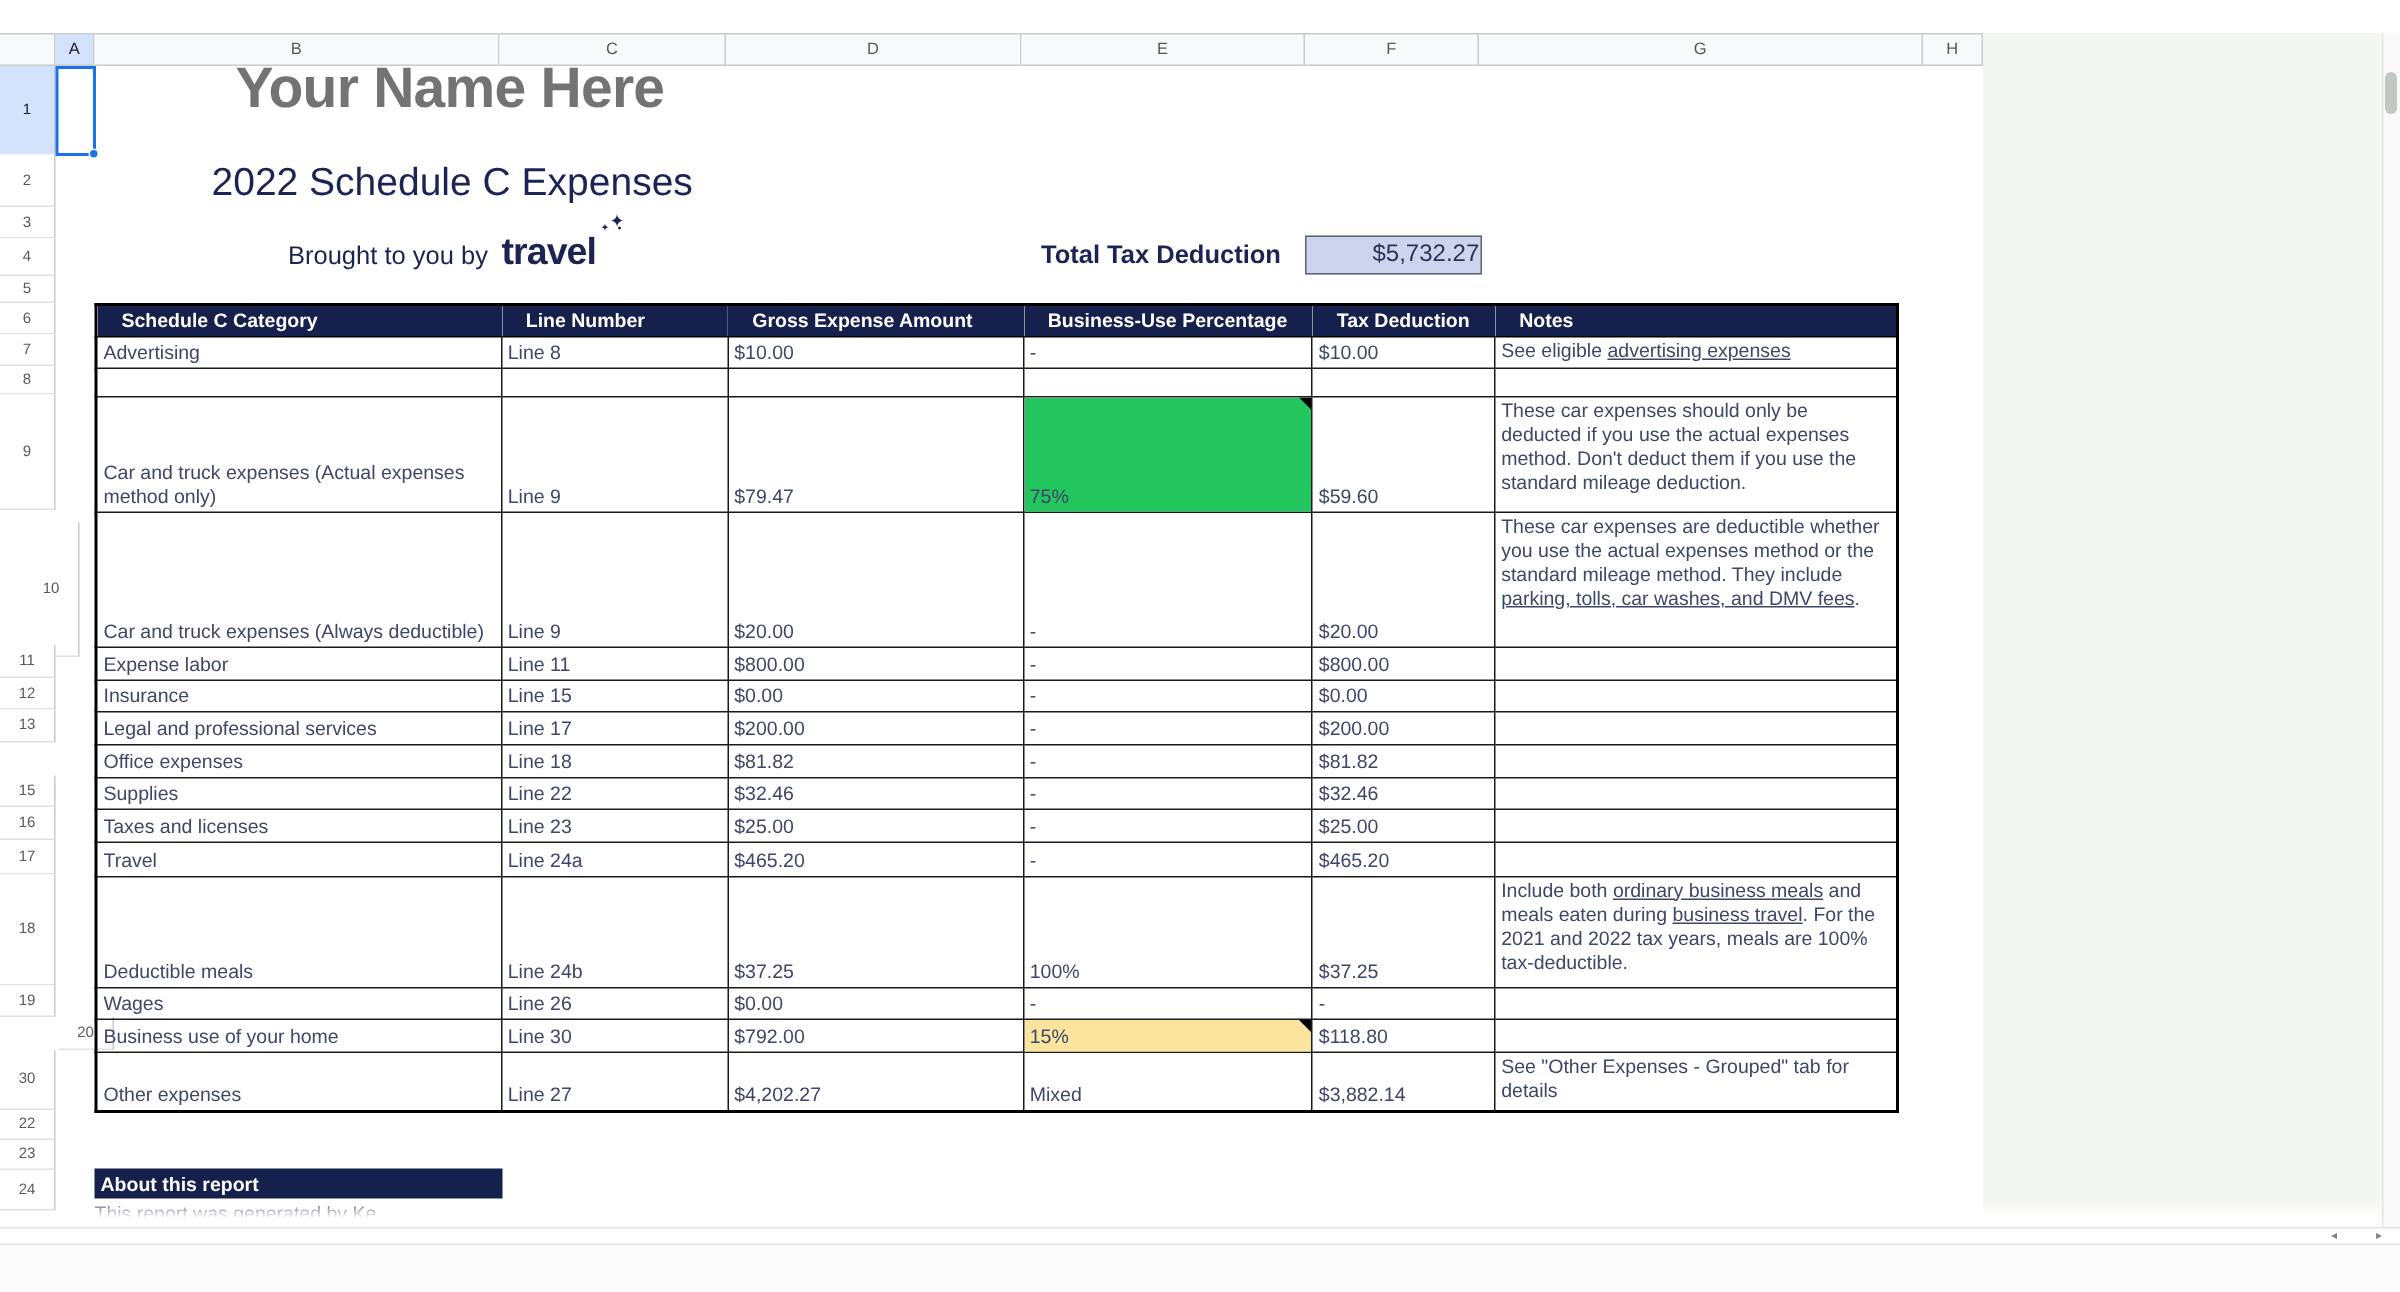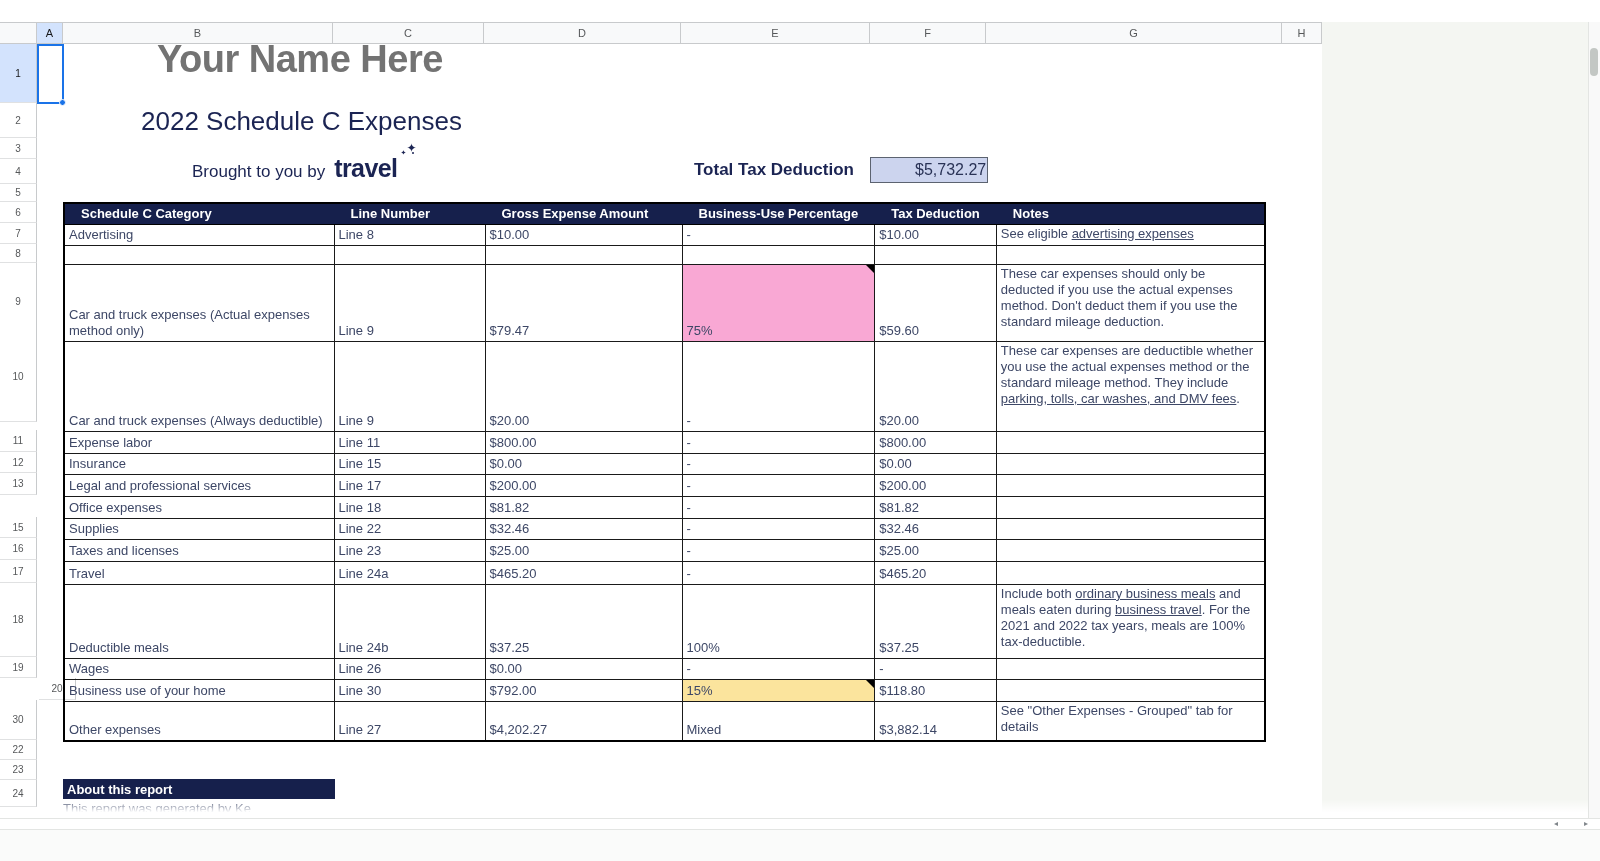--- a/index.html
+++ b/index.html
@@ -49,21 +49,21 @@
   
   #expense-table { position:absolute; left:63px; top:202px; border-collapse:collapse;
                    table-layout:fixed; border:2px solid #000; }
   #expense-table th { background:#16204c; color:#fff; font-size:13px; font-weight:bold; text-align:left;
                       padding:0 16px; height:21px; border:1px solid #16204c; border-bottom:1px solid #000;
                       white-space:nowrap; overflow:hidden; }
   #expense-table td { font-size:13px; color:#3d4766; border:1px solid #1a1a1a; vertical-align:bottom;
                       padding:0 4px 2px 4px; overflow:hidden; line-height:16px; }
   #expense-table td.notes { vertical-align:top; padding-top:1px; }
   #expense-table .lnk { text-decoration:underline; cursor:pointer; }
-  .hl-cream { background:#f9a8d4; }
+  .hl-cream { background:#22c55e; }
   .hl-gold  { background:#fbe49d; }
   td.cmt { position:relative; }
   td.cmt::after { content:""; position:absolute; top:0; right:0;
                   border-top:8px solid #000; border-left:8px solid transparent; }
 
   
   .about-bar { position:absolute; left:63px; top:779px; width:272px; height:20px; background:#16204c;
                color:#fff; font-size:13px; font-weight:bold; line-height:22px; padding-left:4px; }
   .partial-text { position:absolute; left:63px; top:801px; font-size:13px; color:#3d4766; }
   .fade { position:absolute; left:37px; top:799px; width:1551px; height:19px; pointer-events:none;
@@ -108,21 +108,21 @@
   <div id="rowheads">
       <div class="rowhead active" style="top: 44px; height: 59px;">1</div>
       <div class="rowhead" style="top: 103px; height: 35px;">2</div>
       <div class="rowhead" style="top: 138px; height: 21px;">3</div>
       <div class="rowhead" style="top: 159px; height: 25px;">4</div>
       <div class="rowhead" style="top: 184px; height: 18px;">5</div>
       <div class="rowhead" style="top: 202px; height: 21px;">6</div>
       <div class="rowhead" style="top: 223px; height: 21px;">7</div>
       <div class="rowhead" style="top: 244px; height: 19px;">8</div>
       <div class="rowhead" style="top: 263px; height: 77px;">9</div>
-      <div class="rowhead" style="top: 332px; height: 90px;">10</div>
+      <div class="rowhead" style="top: 348px; height: 90px; margin-left: 16px;">10</div>
       <div class="rowhead" style="top: 430px; height: 22px;">11</div>
       <div class="rowhead" style="top: 452px; height: 21px;">12</div>
       <div class="rowhead" style="top: 473px; height: 22px;">13</div>
       <div class="rowhead" style="top: 520px; height: 22px;">14</div>
       <div class="rowhead" style="top: 517px; height: 21px;">15</div>
       <div class="rowhead" style="top: 538px; height: 22px;">16</div>
       <div class="rowhead" style="top: 560px; height: 23px;">17</div>
       <div class="rowhead" style="top: 583px; height: 74px;">18</div>
       <div class="rowhead" style="top: 657px; height: 21px;">19</div>
       <div class="rowhead" style="top: 678px; height: 22px; margin-left: 39px;">20</div>

